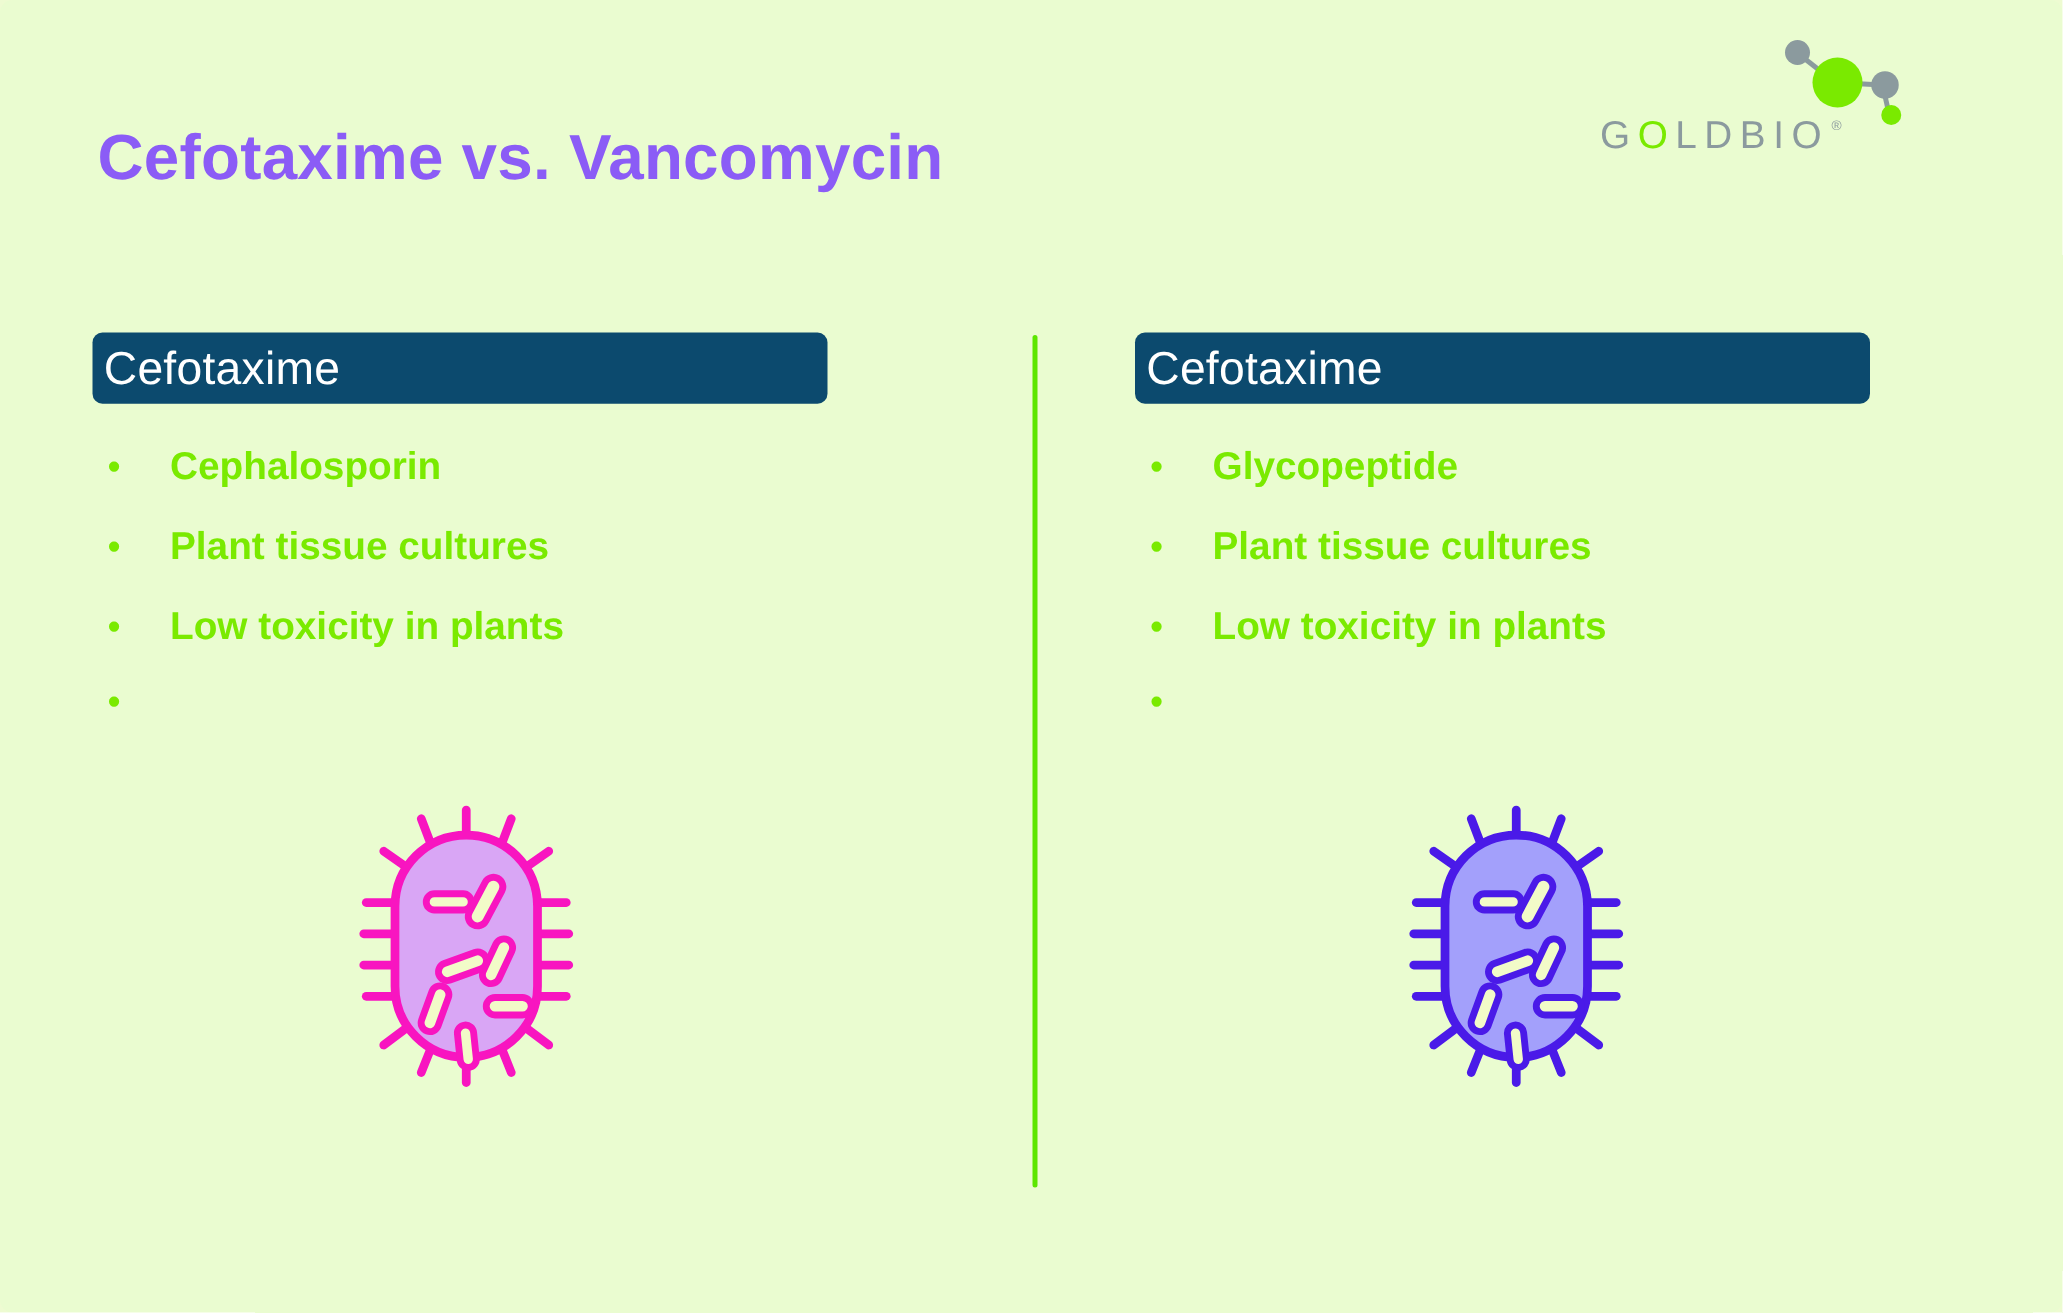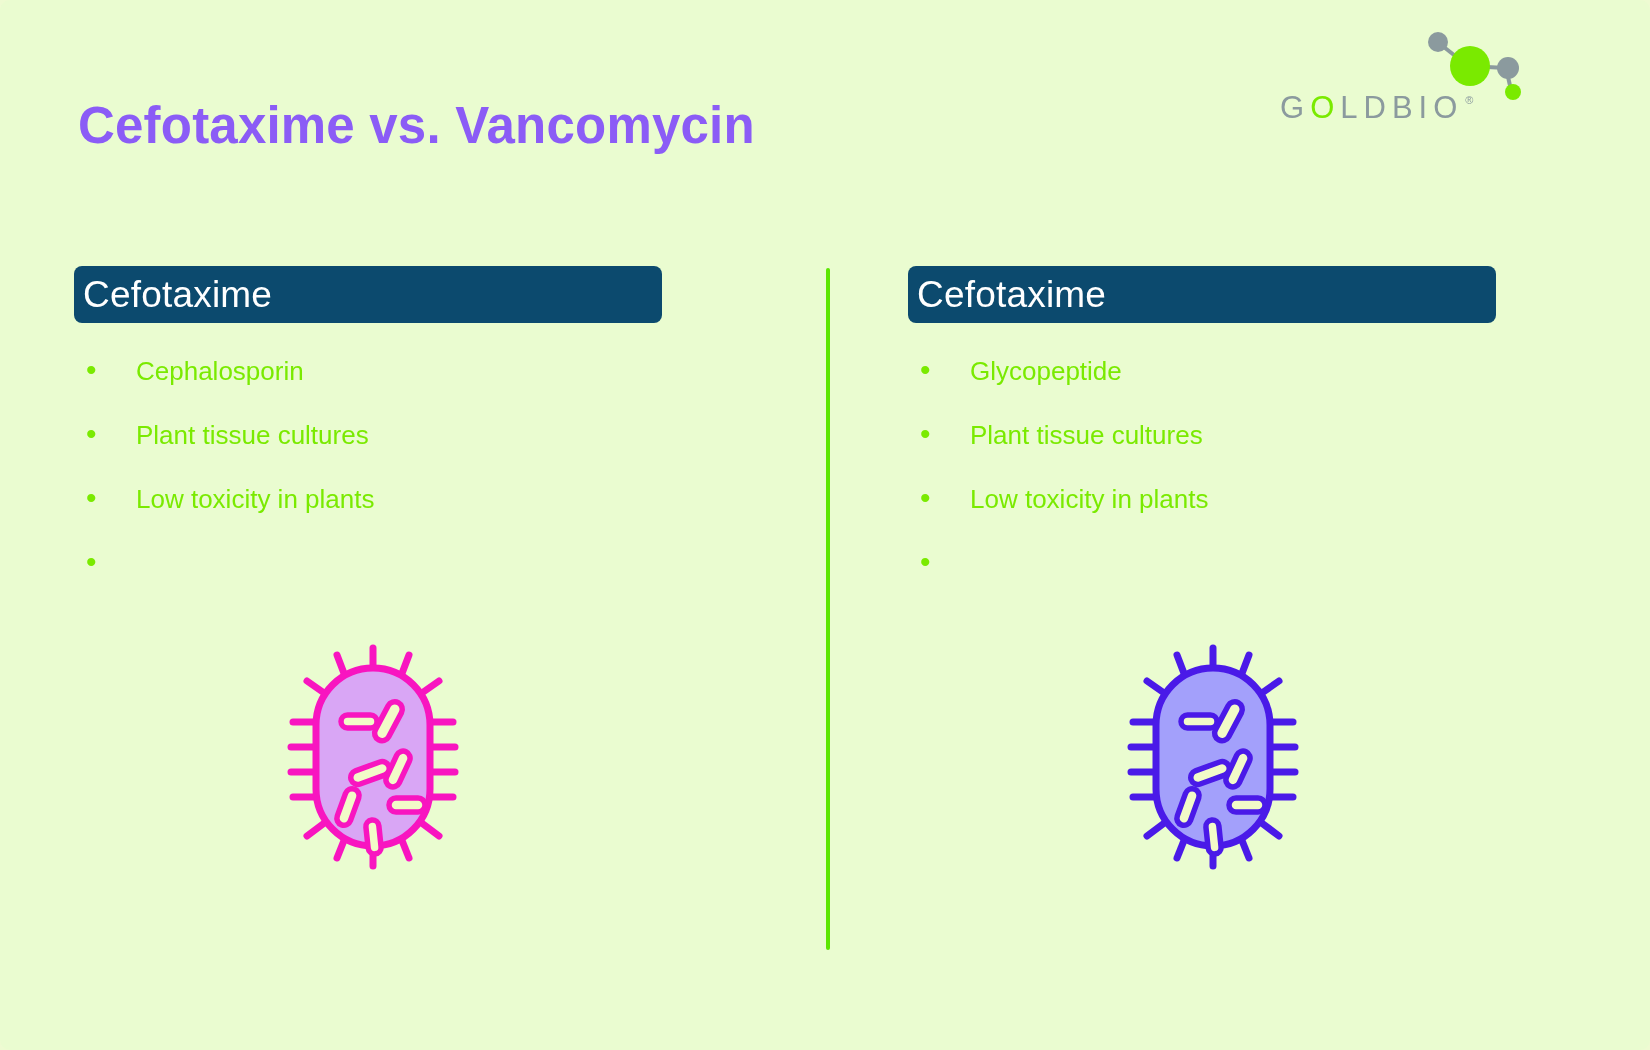--- a/index.html
+++ b/index.html
@@ -116,22 +116,22 @@
     width: 62px;
     flex: 0 0 62px;
     color: #7aea00;
     font-size: 30px;
     line-height: 1;
     padding-left: 12px;
     box-sizing: border-box;
   }
   .bullet-text {
     color: #7aea00;
-    font-size: 26px;
-    font-weight: 400;
+    font-size: 31px;
+    font-weight: 700;
     white-space: nowrap;
   }
 
   
   #divider {
     position: absolute;
     left: 826px;
     top: 268px;
     width: 4px;
     height: 682px;

